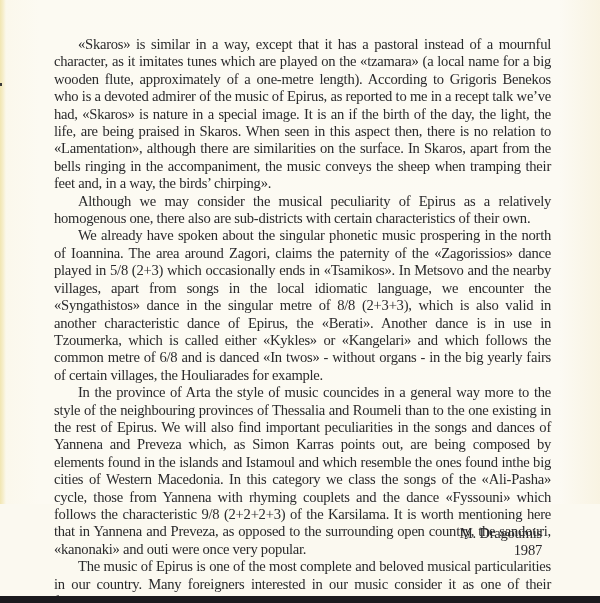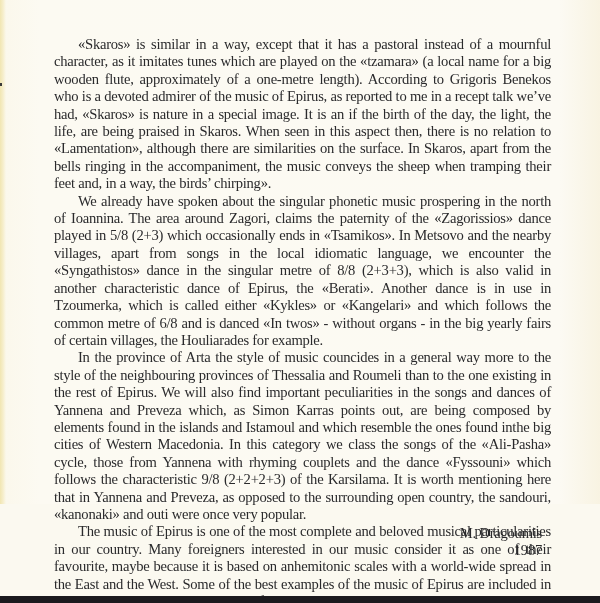--- a/index.html
+++ b/index.html
@@ -67,20 +67,21 @@
   }
 </style>
 </head>
 <body>
 
 <div class="page">
   <div class="left-mark"></div>
 
   <div class="text">
     <p>«Skaros» is similar in a way, except that it has a pastoral instead of a mournful character, as it imitates tunes which are played on the «tzamara» (a local name for a big wooden flute, approximately of a one-metre length). According to Grigoris Benekos who is a devoted admirer of the music of Epirus, as reported to me in a recept talk we’ve had, «Skaros» is nature in a special image. It is an if the birth of the day, the light, the life, are being praised in Skaros. When seen in this aspect then, there is no relation to «Lamentation», although there are similarities on the surface. In Skaros, apart from the bells ringing in the accompaniment, the music conveys the sheep when tramping their feet and, in a way, the birds’ chirping».</p>
+    <p>Although we may consider the musical peculiarity of Epirus as a relatively homogenous one, there also are sub-districts with certain characteristics of their own.</p>
     <p>We already have spoken about the singular phonetic music prospering in the north of Ioannina. The area around Zagori, claims the paternity of the «Zagorissios» dance played in 5/8 (2+3) which occasionally ends in «Tsamikos». In Metsovo and the nearby villages, apart from songs in the local idiomatic language, we encounter the «Syngathistos» dance in the singular metre of 8/8 (2+3+3), which is also valid in another characteristic dance of Epirus, the «Berati». Another dance is in use in Tzoumerka, which is called either «Kykles» or «Kangelari» and which follows the common metre of 6/8 and is danced «In twos» - without organs - in the big yearly fairs of certain villages, the Houliarades for example.</p>
     <p>In the province of Arta the style of music councides in a general way more to the style of the neighbouring provinces of Thessalia and Roumeli than to the one existing in the rest of Epirus. We will also find important peculiarities in the songs and dances of Yannena and Preveza which, as Simon Karras points out, are being composed by elements found in the islands and Istamoul and which resemble the ones found inthe big cities of Western Macedonia. In this category we class the songs of the «Ali-Pasha» cycle, those from Yannena with rhyming couplets and the dance «Fyssouni» which follows the characteristic 9/8 (2+2+2+3) of the Karsilama. It is worth mentioning here that in Yannena and Preveza, as opposed to the surrounding open country, the sandouri, «kanonaki» and outi were once very popular.</p>
     <p>The music of Epirus is one of the most complete and beloved musical particularities in our country. Many foreigners interested in our music consider it as one of their favourite, maybe because it is based on anhemitonic scales with a world-wide spread in the East and the West. Some of the best examples of the music of Epirus are included in this record, done in old authentic performances.</p>
   </div>
 
   <div class="signature">
     <div>M. Dragoumis</div>
     <div>1987</div>
   </div>
 </div>

